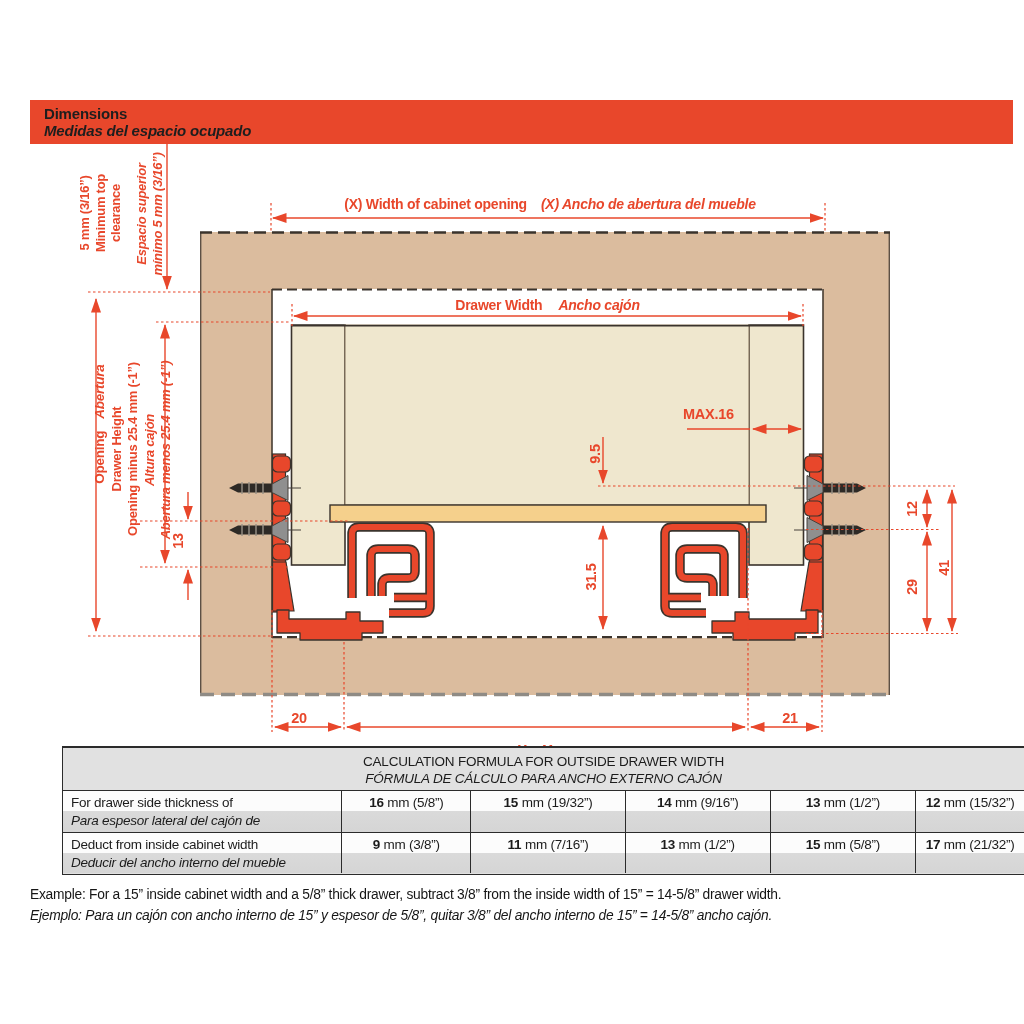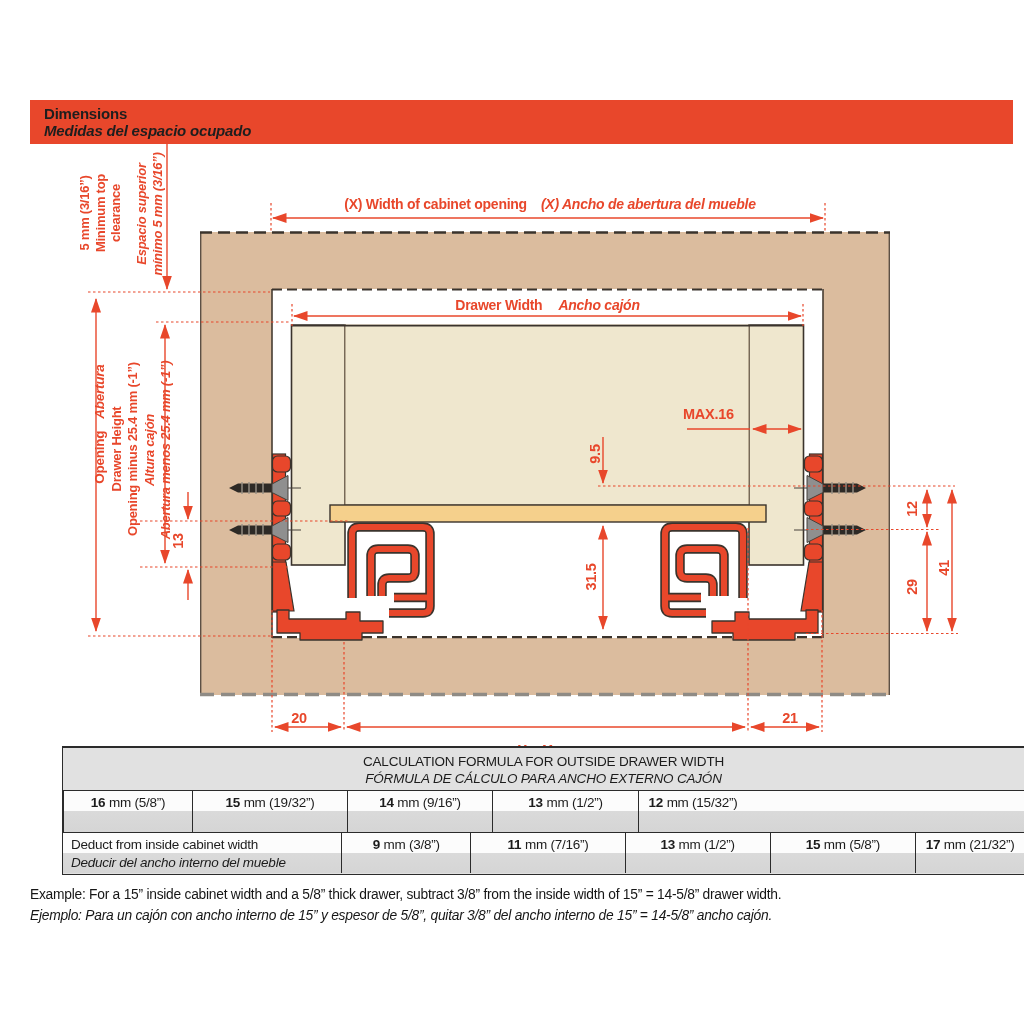--- a/index.html
+++ b/index.html
@@ -223,20 +223,24 @@
   <div class="abs red" style="left:279px;top:710px;width:40px;text-align:center;font-size:14.5px;">20</div>
   <div class="abs red" style="left:486px;top:742px;width:100px;text-align:center;font-size:14.5px;">X - 41</div>
   <div class="abs red" style="left:770px;top:710px;width:40px;text-align:center;font-size:14.5px;">21</div>
 
   <div class="abs" id="calc">
     <div class="thead">
       <div class="h1">CALCULATION FORMULA FOR OUTSIDE DRAWER WIDTH</div>
       <div class="h2">FÓRMULA DE CÁLCULO PARA ANCHO EXTERNO CAJÓN</div>
     </div>
     <div class="trow">
+      <div class="tcell lbl c0">
+        <div>For drawer side thickness of</div>
+        <div class="it">Para espesor lateral del cajón de</div>
+      </div>
       <div class="tcell c1"><span class="num">16</span><span> mm (5/8”)</span></div>
       <div class="tcell c2"><span class="num">15</span><span> mm (19/32”)</span></div>
       <div class="tcell c3"><span class="num">14</span><span> mm (9/16”)</span></div>
       <div class="tcell c4"><span class="num">13</span><span> mm (1/2”)</span></div>
       <div class="tcell c5"><span class="num">12</span><span> mm (15/32”)</span></div>
     </div>
     <div class="trow">
       <div class="tcell lbl c0">
         <div>Deduct from inside cabinet width</div>
         <div class="it">Deducir del ancho interno del mueble</div>

